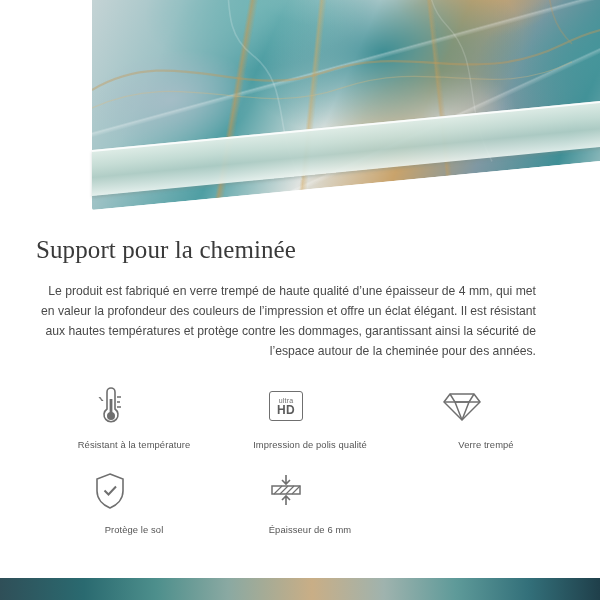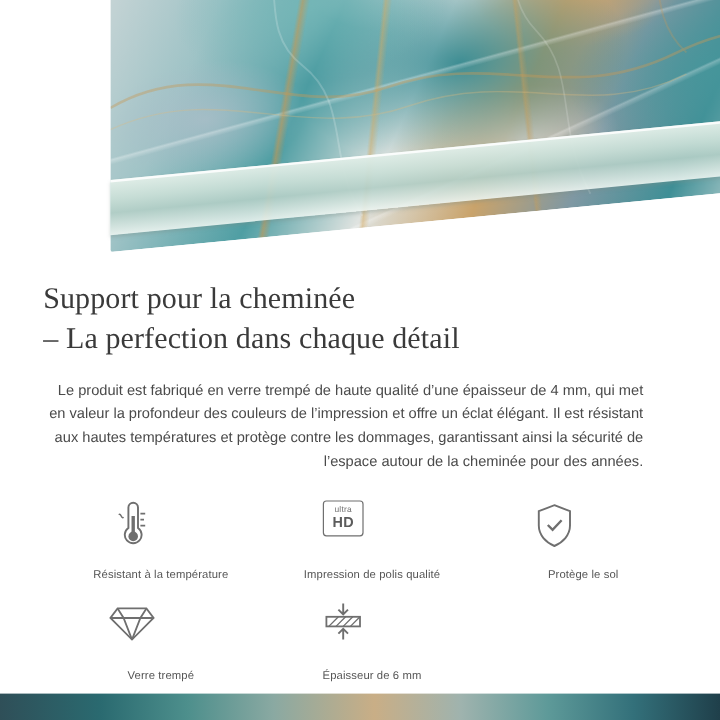--- a/index.html
+++ b/index.html
@@ -139,20 +139,21 @@
   .feature {
     display: flex;
     flex-direction: column;
     align-items: center;
     justify-content: flex-start;
   }
   .feature-icon {
     width: 52px;
     height: 46px;
     display: flex;
+    align-items: center;
     justify-content: center;
     margin-bottom: 10px;
   }
   .feature-label {
     font-size: 9.4px;
     color: #555555;
     text-align: center;
     line-height: 1.3;
     letter-spacing: .1px;
     margin-left: 48px;
@@ -210,21 +211,20 @@
     <div class="glass-edge">
       <div class="glass-edge-line"></div>
     </div>
     <div class="sparkle s1"></div>
     <div class="sparkle s2"></div>
   </div>
 
   <div class="content">
     <h1 class="headline">
       <span>Support pour la cheminée</span>
-      <span class="l2">– La perfection dans chaque détail</span>
     </h1>
     <p class="body-copy">Le produit est fabriqué en verre trempé de haute qualité d’une épaisseur de 4 mm, qui met en valeur la profondeur des couleurs de l’impression et offre un éclat élégant. Il est résistant aux hautes températures et protège contre les dommages, garantissant ainsi la sécurité de l’espace autour de la cheminée pour des années.</p>
   </div>
 
   <div class="features">
 
     <div class="feature">
       <div class="feature-icon">
         <svg width="34" height="40" viewBox="0 0 34 40" fill="none" stroke="#6f6f6f" stroke-width="1.6">
           <path d="M14 6a4 4 0 0 1 8 0v17a7 7 0 1 1-8 0V6z"></path>
@@ -242,41 +242,41 @@
         <div class="ultra-hd-box">
           <span class="u">ultra</span>
           <span class="hd">HD</span>
         </div>
       </div>
       <div class="feature-label">Impression de polis qualité</div>
     </div>
 
     <div class="feature">
       <div class="feature-icon">
-        <svg width="36" height="42" viewBox="0 0 36 42" fill="none" stroke="#6f6f6f" stroke-width="1.6">
-          <path d="M18 4 L31 9 V21 C31 29 25 35 18 38 C11 35 5 29 5 21 V9 Z"></path>
-          <path d="M12.5 20.5 l4 4 7.5 -8" stroke-width="2"></path>
-        </svg>
-      </div>
-      <div class="feature-label">Protège le sol</div>
-    </div>
-
-    <div class="feature">
-      <div class="feature-icon">
         <svg width="40" height="36" viewBox="0 0 40 36" fill="none" stroke="#6f6f6f" stroke-width="1.5">
           <path d="M8 6 H32 L38 14 L20 32 L2 14 Z"></path>
           <path d="M2 14 H38"></path>
           <path d="M8 6 L13 14 L20 32"></path>
           <path d="M32 6 L27 14 L20 32"></path>
           <path d="M13 14 H27"></path>
         </svg>
       </div>
       <div class="feature-label">Verre trempé</div>
     </div>
 
+    <div class="feature">
+      <div class="feature-icon">
+        <svg width="36" height="42" viewBox="0 0 36 42" fill="none" stroke="#6f6f6f" stroke-width="1.6">
+          <path d="M18 4 L31 9 V21 C31 29 25 35 18 38 C11 35 5 29 5 21 V9 Z"></path>
+          <path d="M12.5 20.5 l4 4 7.5 -8" stroke-width="2"></path>
+        </svg>
+      </div>
+      <div class="feature-label">Protège le sol</div>
+    </div>
+
 
     <div class="feature">
       <div class="feature-icon">
         <svg width="40" height="36" viewBox="0 0 40 36" fill="none" stroke="#6f6f6f" stroke-width="1.5">
           <path d="M20 2 V10 M16 7 l4 4 4-4" stroke-width="1.6"></path>
           <rect x="6" y="13" width="28" height="8"></rect>
           <path d="M8 21 L16 13 M14 21 L22 13 M20 21 L28 13 M26 21 L34 13" stroke-width="1.1"></path>
           <path d="M20 32 V24 M16 27 l4 -4 4 4" stroke-width="1.6"></path>
         </svg>
       </div>

